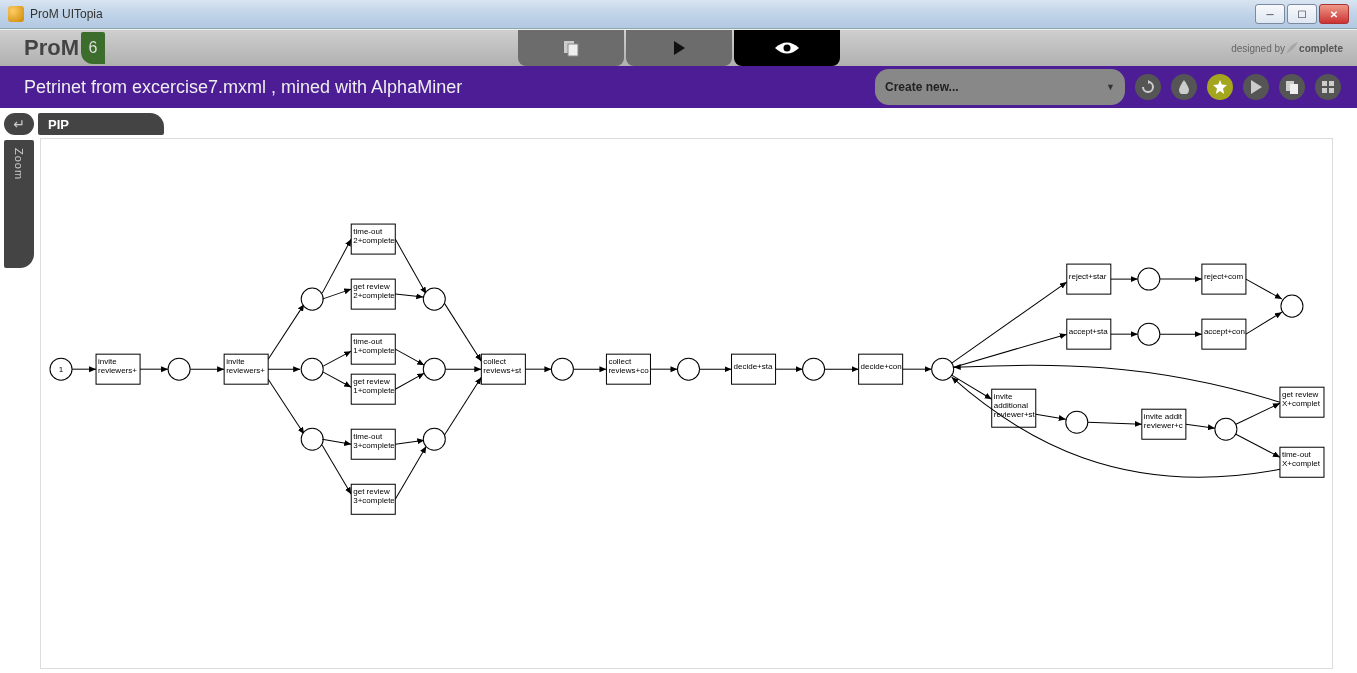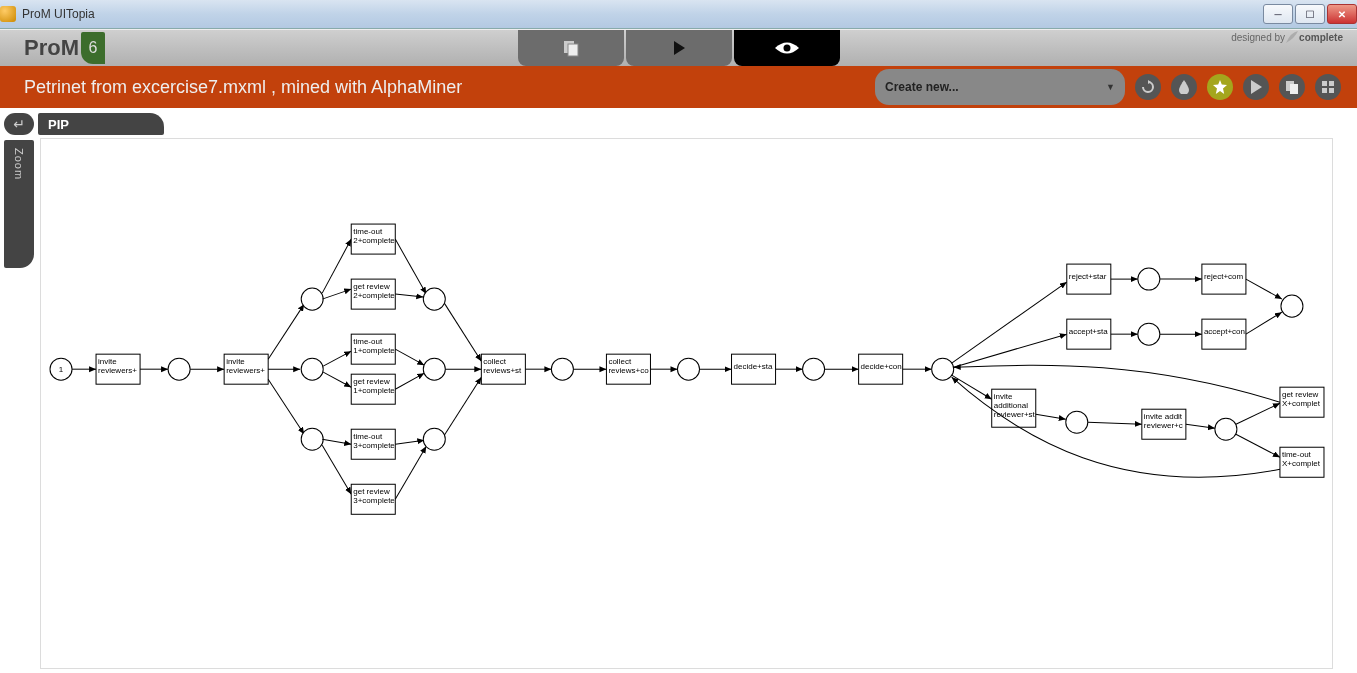--- a/index.html
+++ b/index.html
@@ -1,31 +1,31 @@
 <!DOCTYPE html>
 <html><head>
 <meta charset="utf-8">
 <style>
   html,body{margin:0;padding:0;font-family:Arial,Helvetica,sans-serif;background:#fff;width:1357px;height:673px;overflow:hidden}
-  .titlebar{height:28px;background:linear-gradient(to bottom,#d9e4f1,#c0d3e8 50%,#b3c9e2);border-bottom:1px solid #8aa;display:flex;align-items:center;padding:0 0;font-size:12px;color:#333}
+  .titlebar{height:28px;background:linear-gradient(to bottom,#d9e4f1,#c0d3e8 50%,#b3c9e2);border-bottom:1px solid #8aa;display:flex;align-items:center;padding:0 8px;font-size:12px;color:#333}
   .titlebar .ico{width:16px;height:16px;margin-right:6px;background:radial-gradient(circle at 30% 30%,#fc6,#c80);border-radius:3px}
   .winctrls{margin-left:auto;display:flex;gap:2px}
   .winbtn{width:28px;height:18px;border:1px solid #7a8aa0;background:linear-gradient(#f7f9fc,#dfe7f1);border-radius:3px;display:flex;align-items:center;justify-content:center;font-size:10px;color:#223;cursor:default}
   .winbtn.x{background:linear-gradient(#e98,#c33);color:#fff;border-color:#a33;font-weight:bold}
 
-  .topzone{height:36px;background:linear-gradient(#cfcfcf,#bcbcbc 60%,#b0b0b0);border-top:1px solid #eee;display:flex;align-items:flex-start;position:relative}
+  .topzone{height:36px;background:linear-gradient(#cfcfcf,#bcbcbc 60%,#b0b0b0);border-top:1px solid #eee;display:flex;align-items:center;position:relative}
   .logo{margin-left:24px;font-weight:bold;font-size:22px;color:#444;display:flex;align-items:center;height:100%}
   .logo .leaf{width:24px;height:32px;background:#3c6d2c;border-radius:2px 2px 0 12px;margin-left:2px;display:inline-flex;align-items:center;justify-content:center;color:#ddd;font-weight:normal;font-size:16px}
   .navtabs{position:absolute;left:50%;top:0;transform:translateX(-50%);display:flex;height:36px}
   .ntab{width:106px;height:36px;background:#6c6c6c;border-radius:0 0 8px 8px;margin:0 1px;display:flex;align-items:center;justify-content:center;color:#ddd}
   .ntab.act{background:#000;color:#fff}
   .byline{margin-left:auto;margin-right:14px;font-size:10px;color:#666;display:flex;align-items:center;}
   .byline svg{opacity:.6}
 
-  .blackbar{height:42px;background:#c2410c;display:flex;align-items:center;color:#eee}
+  .blackbar{height:42px;background:#4c1d95;display:flex;align-items:center;color:#eee}
   .pagetitle{margin-left:24px;font-size:18px;white-space:nowrap}
   .create{margin-left:auto;height:36px;width:230px;background:#888;border-radius:14px;display:flex;align-items:center;padding:0 10px;color:#222;font-size:12px;font-weight:bold;cursor:default}
   .create .dd{margin-left:auto;font-size:9px;color:#333}
   .rbtn{width:26px;height:26px;border-radius:50%;background:#555;margin-left:10px;display:flex;align-items:center;justify-content:center;color:#ccc;cursor:default}
   .rbtn.star{background:#a4a61d;color:#fff}
   .rbtn:last-child{margin-right:16px}
 
   .canvaswrap{position:relative;height:567px;background:#fff}
   .back{position:absolute;left:4px;top:5px;width:30px;height:22px;background:#444;border-radius:12px;display:flex;align-items:center;justify-content:center;color:#ccc;font-size:14px;cursor:default}
   .pip{position:absolute;left:38px;top:5px;height:22px;width:116px;background:#444;border-radius:2px 14px 2px 2px;display:flex;align-items:center;color:#fff;font-weight:bold;font-size:13px;padding-left:10px}

